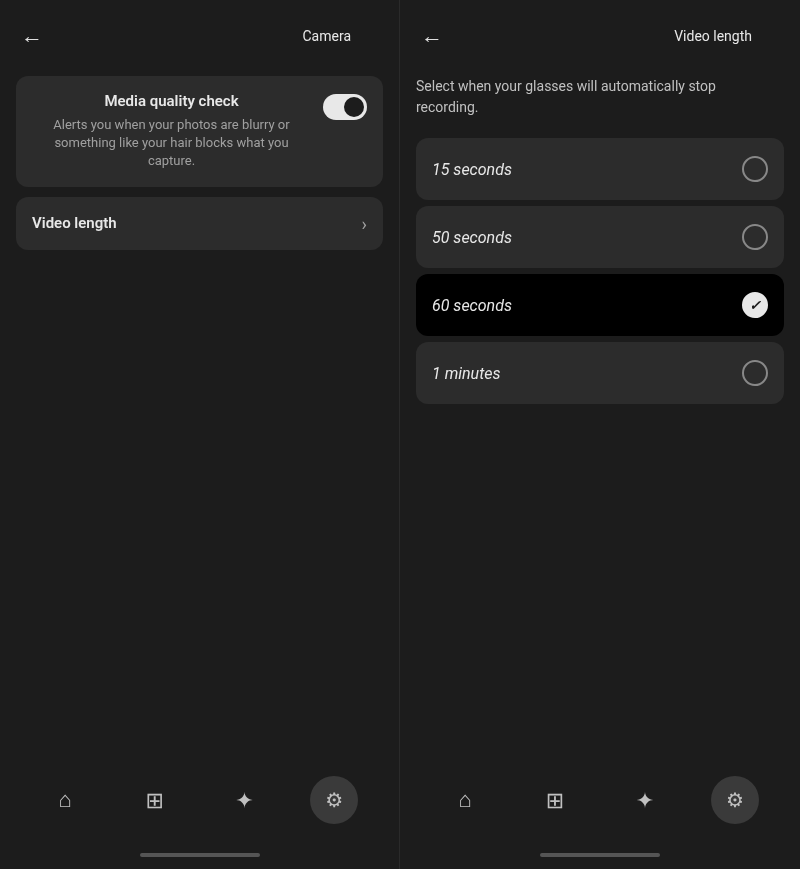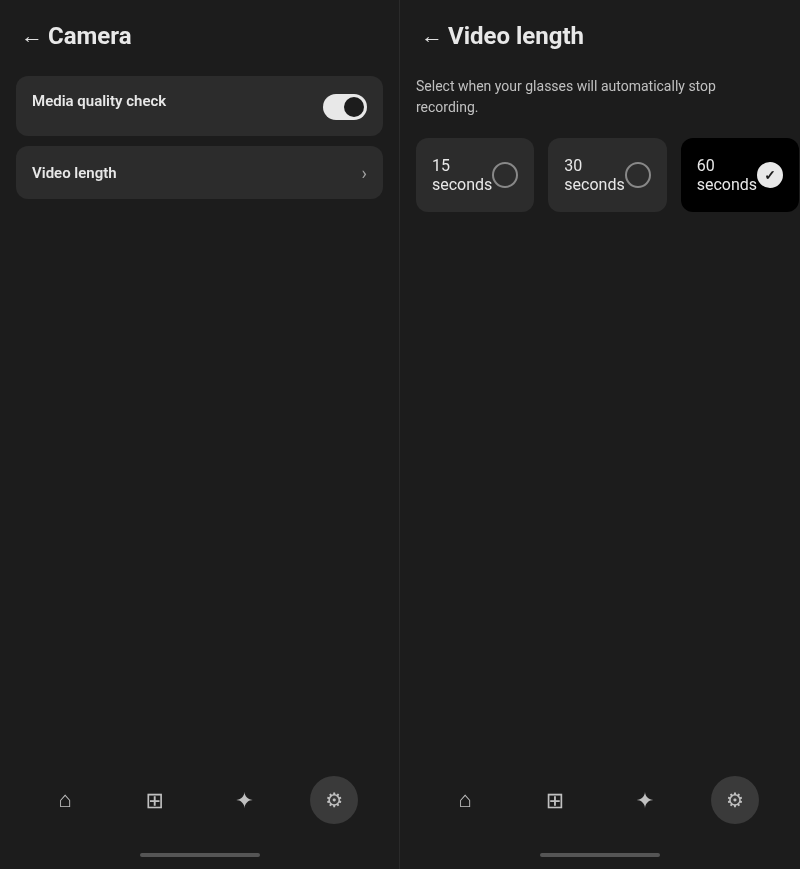--- a/index.html
+++ b/index.html
@@ -41,40 +41,41 @@
       cursor: pointer;
       flex-shrink: 0;
     }
     .back-arrow {
       color: #e0e0e0;
       font-size: 22px;
       line-height: 1;
     }
     .header-title {
       flex: 1;
-      text-align: left;
+      text-align: right;
       color: #e8e8e8;
-      font-size: 24px;
-      font-weight: 700;
+      font-size: 14px;
+      font-weight: 400;
       margin-right: 32px;
     }
 
     
     .content {
       flex: 1;
       padding: 8px 16px;
       overflow: hidden;
     }
 
     
     .card {
       background: #2c2c2c;
       border-radius: 12px;
       margin-bottom: 10px;
       overflow: hidden;
+      text-align: center;
     }
 
     
     .mq-card {
       padding: 16px;
       display: flex;
       align-items: flex-start;
       justify-content: space-between;
       gap: 12px;
     }
@@ -141,22 +142,23 @@
       color: #c0c0c0;
       font-size: 14px;
       line-height: 1.5;
       padding: 8px 28px 20px 16px;
     }
 
     
     .option-list {
       padding: 0 16px;
       display: flex;
-      flex-direction: row;
-      gap: 14px;
+      flex-direction: column;
+      gap: 6px;
+      font-style: italic;
     }
     .option-item {
       background: #2c2c2c;
       border-radius: 12px;
       padding: 18px 16px;
       display: flex;
       align-items: center;
       justify-content: space-between;
       cursor: pointer;
     }
@@ -245,20 +247,21 @@
       <span class="back-arrow">←</span>
     </div>
     <span class="header-title">Camera</span>
   </div>
 
   <div class="content">
 
     <div class="card mq-card">
       <div class="mq-text">
         <div class="mq-title">Media quality check</div>
+        <div class="mq-desc">Alerts you when your photos are blurry or something like your hair blocks what you capture.</div>
       </div>
       <div class="toggle on">
         <div class="toggle-knob"></div>
       </div>
     </div>
 
     <div class="card vl-card">
       <span class="vl-title">Video length</span>
       <span class="chevron">›</span>
     </div>
@@ -299,21 +302,21 @@
   <div class="option-list">
 
     <div class="option-item">
       <span class="option-label">15 seconds</span>
       <div class="radio">
         
       </div>
     </div>
 
     <div class="option-item">
-      <span class="option-label">30 seconds</span>
+      <span class="option-label">50 seconds</span>
       <div class="radio">
         
       </div>
     </div>
 
     <div class="option-item selected">
       <span class="option-label">60 seconds</span>
       <div class="radio checked">
         <span class="radio-check">✓</span>
       </div>

